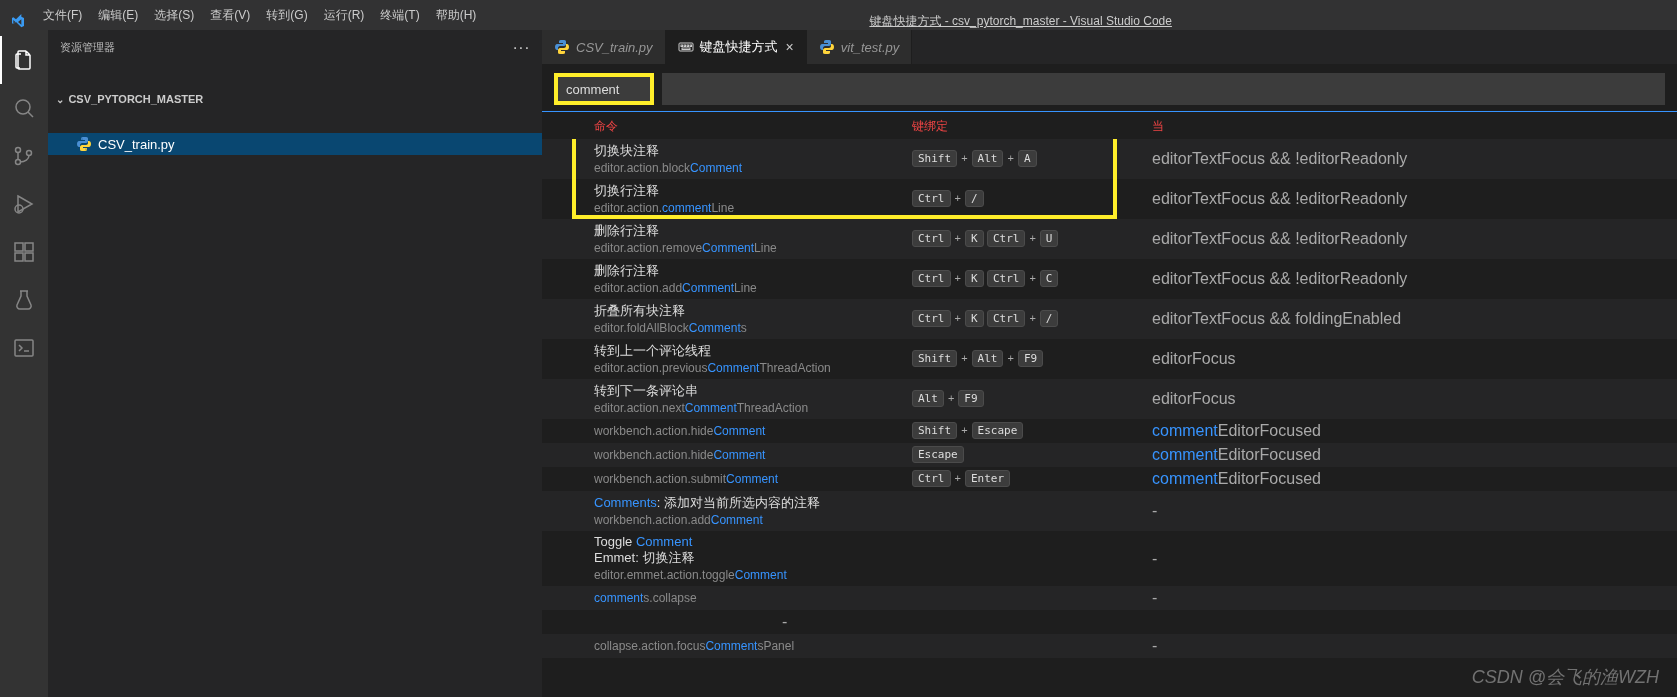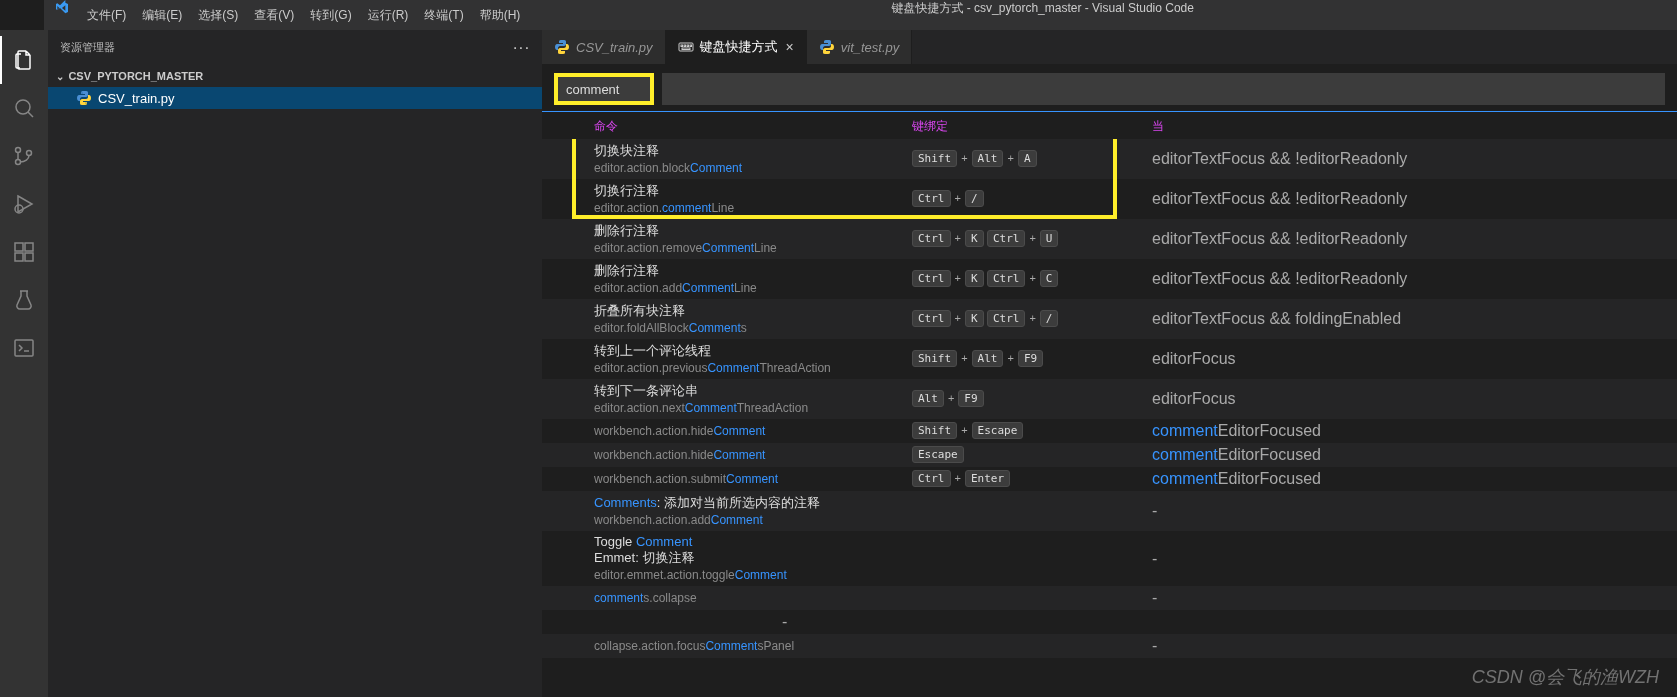--- a/index.html
+++ b/index.html
@@ -1,29 +1,29 @@
 <!DOCTYPE html>
 <html><head>
 <meta charset="utf-8">
 <style>
 * { margin: 0; padding: 0; box-sizing: border-box; font-family: "Segoe UI", "Microsoft YaHei", sans-serif; }
 body { background: #1e1e1e; color: #ccc; width: 1677px; height: 697px; overflow: hidden; display: flex; flex-direction: column; }
-.titlebar { height: 30px; background: #323233; display: flex; align-items: flex-start; font-size: 12px; margin-left: 44px; }
+.titlebar { height: 30px; background: #323233; display: flex; align-items: flex-end; font-size: 12px; }
 .titlebar .logo { width: 35px; display: flex; align-items: center; justify-content: center; }
 .titlebar .logo svg { width: 16px; height: 16px; }
 .menu { display: flex; }
 .menu-item { padding: 0 8px; line-height: 30px; cursor: pointer; color: #ccc; }
-.title-center { flex: 1; text-align: center; color: #ccc; }
+.title-center { flex: 1; text-align: center; color: #ccc; text-decoration: underline; }
 .main { flex: 1; display: flex; overflow: hidden; }
 .activitybar { width: 48px; background: #333333; display: flex; flex-direction: column; align-items: center; padding-top: 6px; }
 .activity-icon { width: 48px; height: 48px; display: flex; align-items: center; justify-content: center; cursor: pointer; color: #868686; position: relative; }
 .activity-icon.active { color: #fff; }
 .activity-icon.active::before { content: ""; position: absolute; left: 0; top: 0; bottom: 0; width: 2px; background: #fff; }
 .activity-icon svg { width: 24px; height: 24px; }
-.sidebar { width: 494px; background: #252526; display: flex; flex-direction: column; }
+.sidebar { width: 494px; background: #252526; display: flex; flex-direction: column; gap: 23px; }
 .sidebar-header { height: 35px; display: flex; align-items: center; padding: 0 12px; font-size: 11px; color: #bbb; justify-content: space-between; }
 .sidebar-dots { font-size: 16px; color: #ccc; cursor: pointer; letter-spacing: 0.5px; }
 .section-head { height: 22px; display: flex; align-items: center; padding: 0 8px; font-size: 11px; font-weight: bold; color: #ccc; cursor: pointer; }
 .section-head .chev { margin-right: 4px; font-size: 10px; }
 .tree { flex: 1; }
 .tree-item { height: 22px; display: flex; align-items: center; padding-left: 28px; font-size: 13px; color: #ccc; cursor: pointer; }
 .tree-item.sel { background: #094771; color: #fff; }
 .file-icon { margin-right: 6px; display: inline-flex; }
 .file-icon svg { width: 16px; height: 16px; }
 .editor { flex: 1; background: #1e1e1e; display: flex; flex-direction: column; overflow: hidden; }
@@ -31,21 +31,21 @@
 .tab { display: flex; align-items: center; padding: 0 12px; font-size: 13px; color: #969696; background: #2d2d2d; border-right: 1px solid #1e1e1e; cursor: pointer; font-style: italic; }
 .tab.active { background: #1e1e1e; color: #fff; font-style: normal; }
 .tab .tab-close { margin-left: 8px; font-size: 14px; color: #ccc; }
 .tab .ficon { margin-right: 6px; display: inline-flex; }
 .tab.ks .ficon { color: #ccc; }
 .search-row { padding: 8px 12px 6px 12px; display: flex; }
 .search-wrap { border: 4px solid #ffee2a; }
 .search-input { width: 92px; height: 24px; background: #3c3c3c; border: none; padding: 0 8px; color: #ddd; font-size: 13px; outline: none; }
 .rest-input { flex: 1; height: 32px; background: #3c3c3c; margin-left: 8px; border: 1px solid #3c3c3c; }
 .divider { height: 1px; background: #3794ff; margin: 0; }
-.headrow { display: flex; padding: 6px 0 4px 0; font-size: 12px; color: #d946ef; }
+.headrow { display: flex; padding: 6px 0 4px 0; font-size: 12px; color: #ef4444; }
 .col-cmd { width: 370px; padding-left: 52px; }
 .col-key { width: 240px; }
 .col-when { flex: 1; }
 .table { flex: 1; overflow: auto; position: relative; }
 .row { display: flex; border-bottom: 1px solid transparent; font-size: 12px; min-height: 24px; align-items: center; }
 .tall { min-height: 40px; padding: 3px 0; }
 .row:nth-child(even) { background: #252526; }
 .cell-cmd { width: 370px; padding-left: 52px; position: relative; }
 .cell-key { width: 240px; }
 .cell-when { flex: 1; color: #aaa; font-family: Consolas, monospace; font-size: 16px; }

